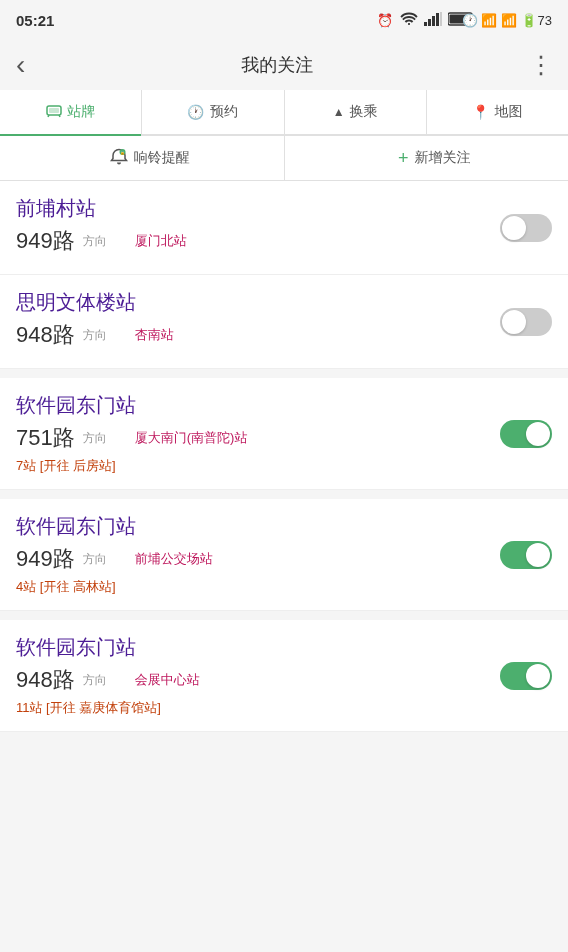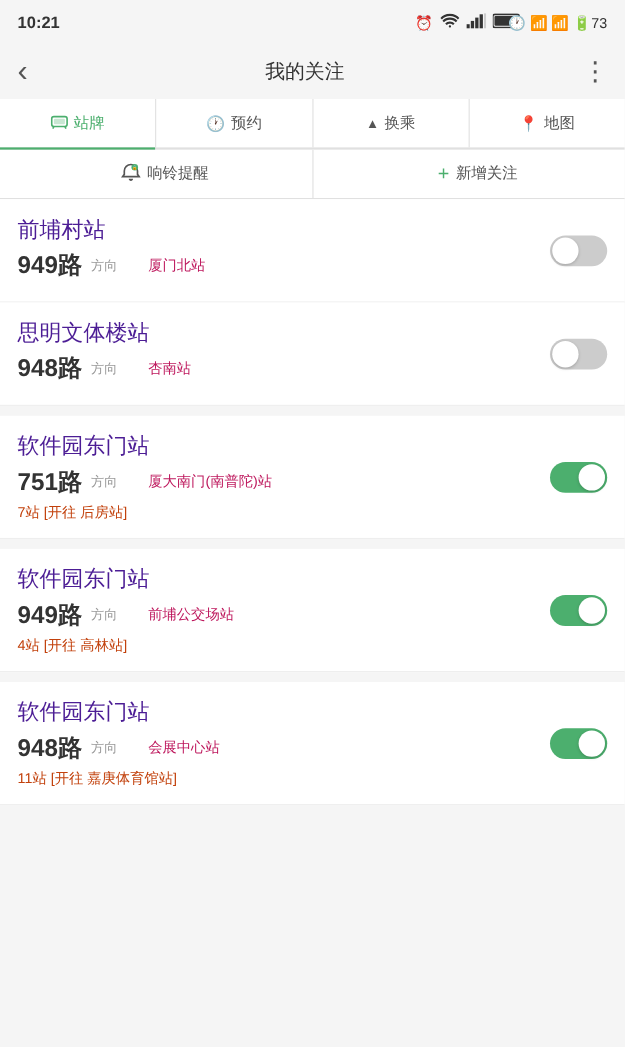--- a/index.html
+++ b/index.html
@@ -115,21 +115,21 @@
       margin-bottom: 4px;
     }
     .item-route-line {
       display: flex;
       align-items: center;
       gap: 8px;
       margin-bottom: 4px;
     }
     .item-route {
       font-size: 22px;
-      font-weight: 700;
+      font-weight: 400;
       color: #333;
     }
     .item-direction-label {
       font-size: 12px;
       color: #999;
     }
     .item-direction-dest {
       font-size: 13px;
       color: #be185d;
       margin-left: 20px;
@@ -164,21 +164,21 @@
       left: 2px;
       transition: left 0.2s;
       box-shadow: 0 1px 3px rgba(0,0,0,0.2);
     }
     .toggle.on::after { left: 26px; }
   </style>
 </head>
 <body>
 
 <div class="status-bar">
-  <span class="status-time">10:21</span>
+  <span class="status-time">05:21</span>
   <div class="status-icons">
 
     <span>⏰</span>
 
     <span>
       <svg width="18" height="14" viewBox="0 0 18 14" fill="none">
         <path d="M9 11c-.6 0-1 .4-1 1s.4 1 1 1 1-.4 1-1-.4-1-1-1z" fill="#333"></path>
         <path d="M9 7.5C7.3 7.5 5.8 8.2 4.7 9.3l1.4 1.4C7 9.8 7.9 9.5 9 9.5s2 .3 2.9 1.2l1.4-1.4C12.2 8.2 10.7 7.5 9 7.5z" fill="#333"></path>
         <path d="M9 4C6.3 4 3.9 5.1 2.2 6.9L3.6 8.3C4.9 6.9 6.4 6 9 6s4.1.9 5.4 2.3l1.4-1.4C14.1 5.1 11.7 4 9 4z" fill="#333"></path>
         <path d="M9 .5C5.3.5 2 2 .4 4.4l1.4 1.4C3.3 3.7 6 2.5 9 2.5s5.7 1.2 7.2 3.3l1.4-1.4C16 2 12.7.5 9 .5z" fill="#333"></path>

